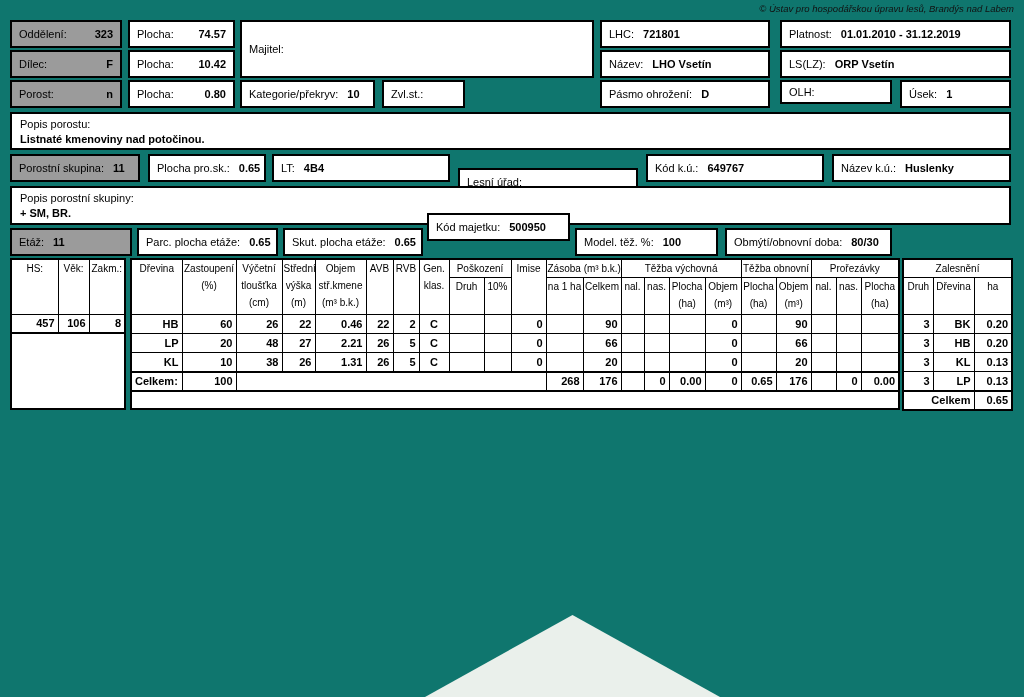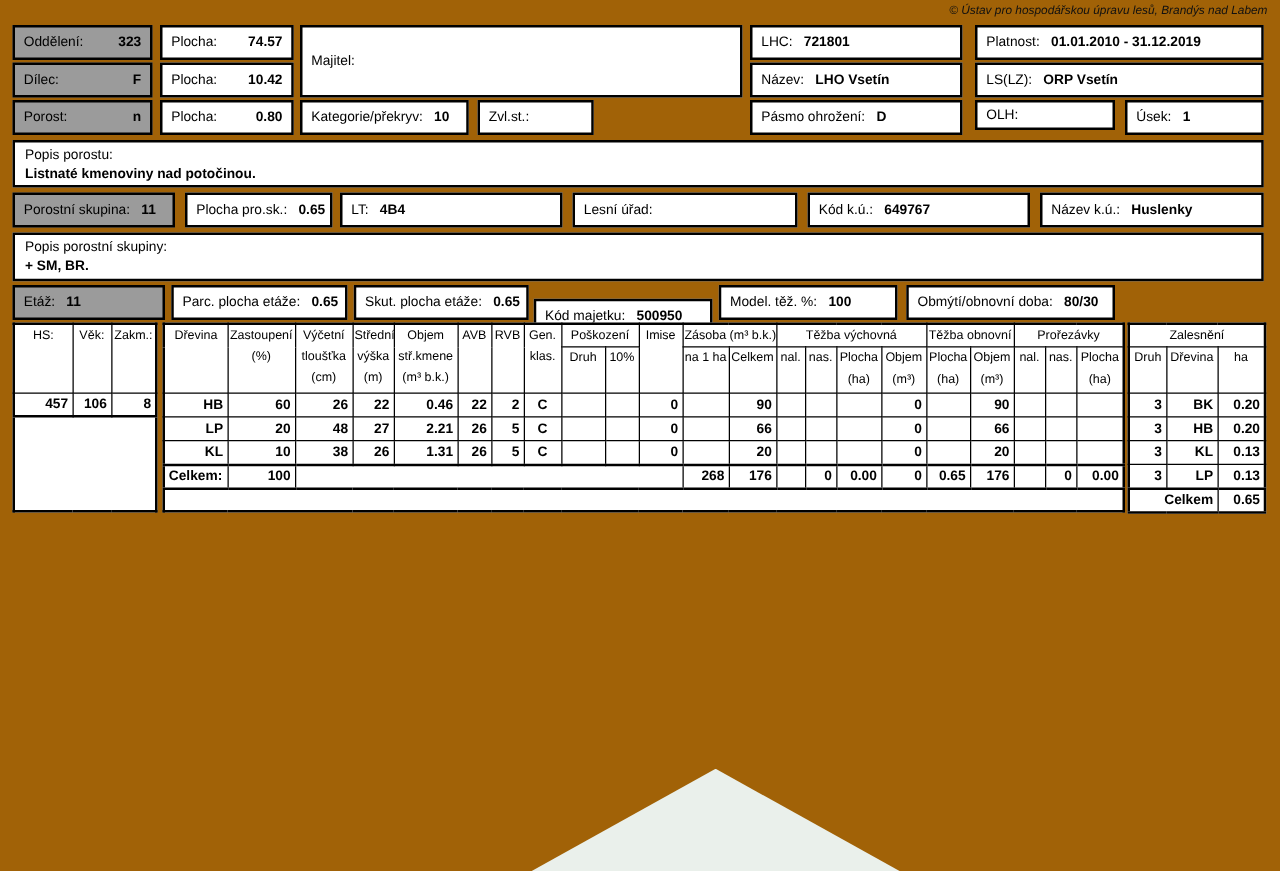--- a/index.html
+++ b/index.html
@@ -1,16 +1,16 @@
 <!DOCTYPE html>
 <html><head>
 <meta charset="utf-8">
 <style>
   html,body{margin:0;padding:0;background:#fff;}
-  .page{position:relative;width:1024px;height:697px;background:#a16207;
+  .page{position:relative;width:1024px;height:697px;background:#0f766e;
         font-family:"Liberation Sans",sans-serif;color:#000;overflow:hidden;}
   .copyright{position:absolute;top:3px;right:10px;font-size:9.5px;font-style:italic;color:#111;}
   .box{position:absolute;box-sizing:border-box;border:2px solid #000;background:#fff;
        display:flex;align-items:center;padding:0 7px;font-size:11px;white-space:nowrap;overflow:hidden;}
   .box.gray{background:#9b9b9b;}
   .lbl{font-weight:normal;}
   .val{font-weight:bold;}
   .vr{margin-left:auto;}  
   .vg{margin-left:9px;text-align:right;}   
   .desc{position:absolute;box-sizing:border-box;border:2px solid #000;background:#fff;
@@ -79,21 +79,21 @@
     <span class="val vr">n</span>
   </div>
   <div class="box" style="left:128px;top:80px;width:107px;height:28px">
     <span class="lbl">Plocha:</span>
     <span class="val vr">0.80</span>
   </div>
   <div class="box" style="left:240px;top:80px;width:135px;height:28px">
     <span class="lbl">Kategorie/překryv:</span>
     <span class="val vg">10</span>
   </div>
-  <div class="box" style="left:382px;top:80px;width:93px;height:28px">
+  <div class="box" style="left:382px;top:80px;width:83px;height:28px">
     <span class="lbl">Zvl.st.:</span>
     <span class="val vg"></span>
   </div>
   <div class="box" style="left:600px;top:80px;width:170px;height:28px">
     <span class="lbl">Pásmo ohrožení:</span>
     <span class="val vg">D</span>
   </div>
   <div class="box" style="left:780px;top:80px;width:112px;height:24px">
     <span class="lbl">OLH:</span>
     <span class="val vg"></span>
@@ -113,21 +113,21 @@
     <span class="val vg">11</span>
   </div>
   <div class="box" style="left:148px;top:154px;width:118px;height:28px">
     <span class="lbl">Plocha pro.sk.:</span>
     <span class="val vg">0.65</span>
   </div>
   <div class="box" style="left:272px;top:154px;width:178px;height:28px">
     <span class="lbl">LT:</span>
     <span class="val vg">4B4</span>
   </div>
-  <div class="box" style="left:458px;top:154px;width:180px;height:28px">
+  <div class="box" style="left:458px;top:168px;width:180px;height:28px">
     <span class="lbl">Lesní úřad:</span>
     <span class="val vg"></span>
   </div>
   <div class="box" style="left:646px;top:154px;width:178px;height:28px">
     <span class="lbl">Kód k.ú.:</span>
     <span class="val vg">649767</span>
   </div>
   <div class="box" style="left:832px;top:154px;width:179px;height:28px">
     <span class="lbl">Název k.ú.:</span>
     <span class="val vg">Huslenky</span>
@@ -143,21 +143,21 @@
     <span class="val vg">11</span>
   </div>
   <div class="box" style="left:137px;top:228px;width:141px;height:28px">
     <span class="lbl">Parc. plocha etáže:</span>
     <span class="val vg">0.65</span>
   </div>
   <div class="box" style="left:283px;top:228px;width:140px;height:28px">
     <span class="lbl">Skut. plocha etáže:</span>
     <span class="val vg">0.65</span>
   </div>
-  <div class="box" style="left:427px;top:239px;width:143px;height:28px">
+  <div class="box" style="left:427px;top:213px;width:143px;height:28px">
     <span class="lbl">Kód majetku:</span>
     <span class="val vg">500950</span>
   </div>
   <div class="box" style="left:575px;top:228px;width:143px;height:28px">
     <span class="lbl">Model. těž. %:</span>
     <span class="val vg">100</span>
   </div>
   <div class="box" style="left:725px;top:228px;width:167px;height:28px">
     <span class="lbl">Obmýtí/obnovní doba:</span>
     <span class="val vg">80/30</span>

